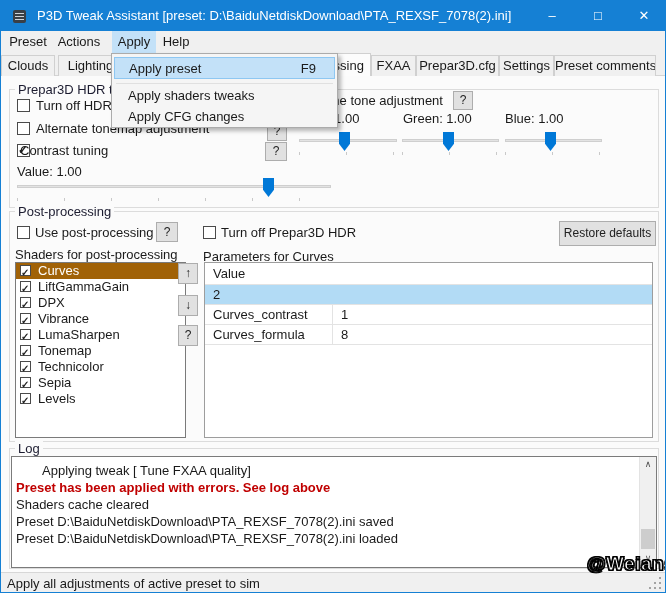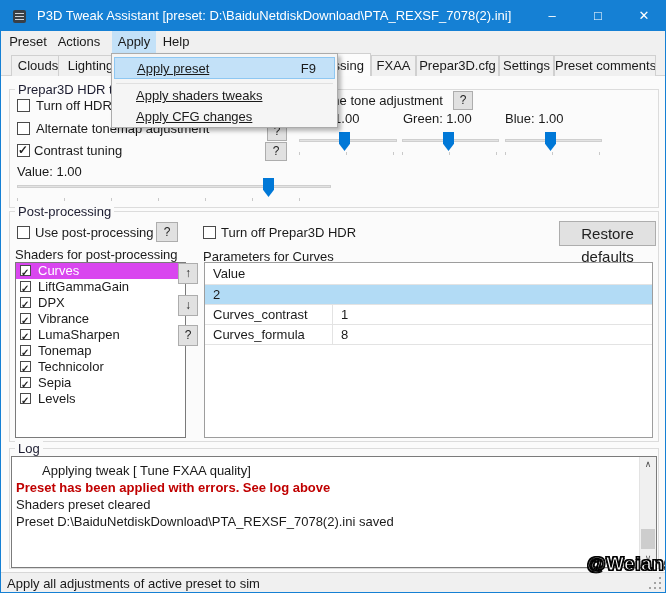--- a/index.html
+++ b/index.html
@@ -43,35 +43,35 @@
   .thumb { position:absolute; width:11px; height:19px; background:#0078d7;
            clip-path:polygon(0 0,100% 0,100% 62%,50% 100%,0 62%); }
   .ticks { position:absolute; height:3px;
            background:repeating-linear-gradient(to right,#c9c9c9 0 1px,transparent 1px 47px); }
 
   
   .listbox { position:absolute; background:#fff; border:1px solid #7a7a7a; overflow:hidden; }
   .litem { position:relative; height:16px; line-height:16px; padding-left:22px; white-space:nowrap; }
   .litem .cb { position:absolute; left:4px; top:2px; width:11px; height:11px; }
   .litem .cb.on::after { font-size:10px; top:-1px; }
-  .litem.sel { background:#d946ef; color:#fff; }
+  .litem.sel { background:#a16207; color:#fff; }
 
   
   .tbl { position:absolute; background:#fff; border:1px solid #9d9d9d; }
   .trow { position:relative; display:flex; border-bottom:1px solid #e3e3e3; }
   .tcell { padding:0 8px; line-height:19px; height:19px; white-space:nowrap; overflow:hidden; }
   .thead .tcell { height:21px; line-height:21px; }
   .c1 { width:128px; border-right:1px solid #e3e3e3; }
   .c2 { flex:1; }
   .vhl { background:#b2dbf5; }
 
   
   .dropdown { position:absolute; left:110px; top:52px; width:227px; height:75px; background:#f5f5f5;
               border:1px solid #ababab; box-shadow:3px 3px 4px rgba(0,0,0,0.28); z-index:50; }
-  .mrow { position:absolute; left:2px; width:221px; height:22px; line-height:22px; padding-left:22px;text-decoration:underline; }
+  .mrow { position:absolute; left:2px; width:221px; height:22px; line-height:22px; padding-left:14px; }
   .mrow.hl { background:#c3e1f8; border:1px solid #8ec7f2; }
   .msc { position:absolute; right:18px; top:0; }
   .msep { position:absolute; left:4px; width:217px; height:1px; background:#e0e0e0; }
 
   
   .logbox { position:absolute; background:#fff; border:1px solid #7b7b7b; }
   .logline { position:absolute; white-space:nowrap; font-size:13px; }
   .logline.err { color:#c00000; font-weight:bold; }
   .sbar { position:absolute; width:17px; background:#f0f0f0; border-left:1px solid #e3e3e3; }
   .sarrow { position:absolute; left:0; width:16px; height:16px; text-align:center; line-height:15px; font-size:9px; color:#505050; }
@@ -102,21 +102,21 @@
   </div>
 
   <div class="menubar">
     <div class="menuitem" style="left:0;width:54px">Preset</div>
     <div class="menuitem" style="left:47px;width:62px">Actions</div>
     <div class="menuitem hl" style="left:111px;width:44px">Apply</div>
     <div class="menuitem" style="left:153px;width:44px">Help</div>
   </div>
 
   <div class="tabstrip">
-    <div class="tab" style="left:10px;width:54px">Clouds</div>
+    <div class="tab" style="left:0;width:54px">Clouds</div>
     <div class="tab" style="left:57px;width:65px">Lighting</div>
     <div class="tab" style="left:122px;width:85px"></div>
     <div class="tab sel" style="left:207px;width:163px">HDR and post-processing</div>
     <div class="tab" style="left:370px;width:45px">FXAA</div>
     <div class="tab" style="left:415px;width:83px">Prepar3D.cfg</div>
     <div class="tab" style="left:498px;width:55px">Settings</div>
     <div class="tab" style="left:553px;width:102px">Preset comments</div>
   </div>
 
   <div class="grp" style="left:8px;top:88px;width:650px;height:119px"></div>
@@ -143,39 +143,39 @@
 
   <span class="track" style="left:504px;top:138px;width:97px"></span>
   <span class="thumb" style="left:544px;top:131px"></span>
   <span class="ticks" style="left:504px;top:151px;width:97px"></span>
 
   <span class="cb" style="left:16px;top:121px"></span>
   <span class="lbl" style="left:35px;top:120px">Alternate tonemap adjustment</span>
   <span class="btn" style="left:266px;top:121px;width:20px;height:19px;line-height:17px">?</span>
 
   <span class="cb on" style="left:16px;top:143px"></span>
-  <span class="lbl" style="left:33px;top:142px">Contrast tuning</span>
+  <span class="lbl" style="left:19px;top:142px">Contrast tuning</span>
   <span class="btn" style="left:264px;top:141px;width:22px;height:19px;line-height:17px">?</span>
 
   <span class="lbl" style="left:16px;top:163px">Value: 1.00</span>
   <span class="track" style="left:16px;top:184px;width:314px"></span>
   <span class="thumb" style="left:262px;top:177px"></span>
   <span class="ticks" style="left:16px;top:197px;width:314px"></span>
 
   <div class="grp" style="left:8px;top:210px;width:650px;height:231px"></div>
   <span class="grplbl" style="left:14px;top:203px">Post-processing</span>
 
   <span class="cb" style="left:16px;top:225px"></span>
   <span class="lbl" style="left:34px;top:224px">Use post-processing</span>
   <span class="btn" style="left:155px;top:221px;width:22px;height:20px;line-height:18px">?</span>
 
   <span class="cb" style="left:202px;top:225px"></span>
   <span class="lbl" style="left:220px;top:224px">Turn off Prepar3D HDR</span>
 
-  <span class="btn" style="left:558px;top:220px;width:97px;height:25px;line-height:23px;font-size:15px">Restore defaults</span>
+  <span class="btn" style="left:558px;top:220px;width:97px;height:25px;line-height:23px;font-size:12px">Restore defaults</span>
 
   <span class="lbl" style="left:14px;top:246px">Shaders for post-processing</span>
   <span class="lbl" style="left:202px;top:248px">Parameters for Curves</span>
 
   <div class="listbox" style="left:14px;top:261px;width:171px;height:176px">
     <div class="litem sel"><span class="cb on"></span><span>Curves</span></div>
     <div class="litem"><span class="cb on"></span><span>LiftGammaGain</span></div>
     <div class="litem"><span class="cb on"></span><span>DPX</span></div>
     <div class="litem"><span class="cb on"></span><span>Vibrance</span></div>
     <div class="litem"><span class="cb on"></span><span>LumaSharpen</span></div>
@@ -205,22 +205,23 @@
       <div class="tcell c2">8</div>
     </div>
   </div>
 
   <div class="grp" style="left:8px;top:447px;width:650px;height:121px"></div>
   <span class="grplbl" style="left:14px;top:440px">Log</span>
 
   <div class="logbox" style="left:10px;top:455px;width:646px;height:112px">
     <span class="logline" style="left:30px;top:6px">Applying tweak [ Tune FXAA quality]</span>
     <span class="logline err" style="left:4px;top:23px">Preset has been applied with errors. See log above</span>
-    <span class="logline" style="left:4px;top:40px">Shaders preset cleared</span>
+    <span class="logline" style="left:4px;top:40px">Shaders cache cleared</span>
     <span class="logline" style="left:4px;top:57px">Preset D:\BaiduNetdiskDownload\PTA_REXSF_7078(2).ini saved</span>
+    <span class="logline" style="left:4px;top:74px">Preset D:\BaiduNetdiskDownload\PTA_REXSF_7078(2).ini loaded</span>
     <div class="sbar" style="right:0;top:0;height:110px">
       <span class="sarrow" style="top:0">∧</span>
       <span class="sthumb" style="top:72px;height:20px"></span>
       <span class="sarrow" style="bottom:0">∨</span>
     </div>
   </div>
 
   <div class="dropdown">
     <div class="mrow hl" style="top:3px">
       <span>Apply preset</span>

